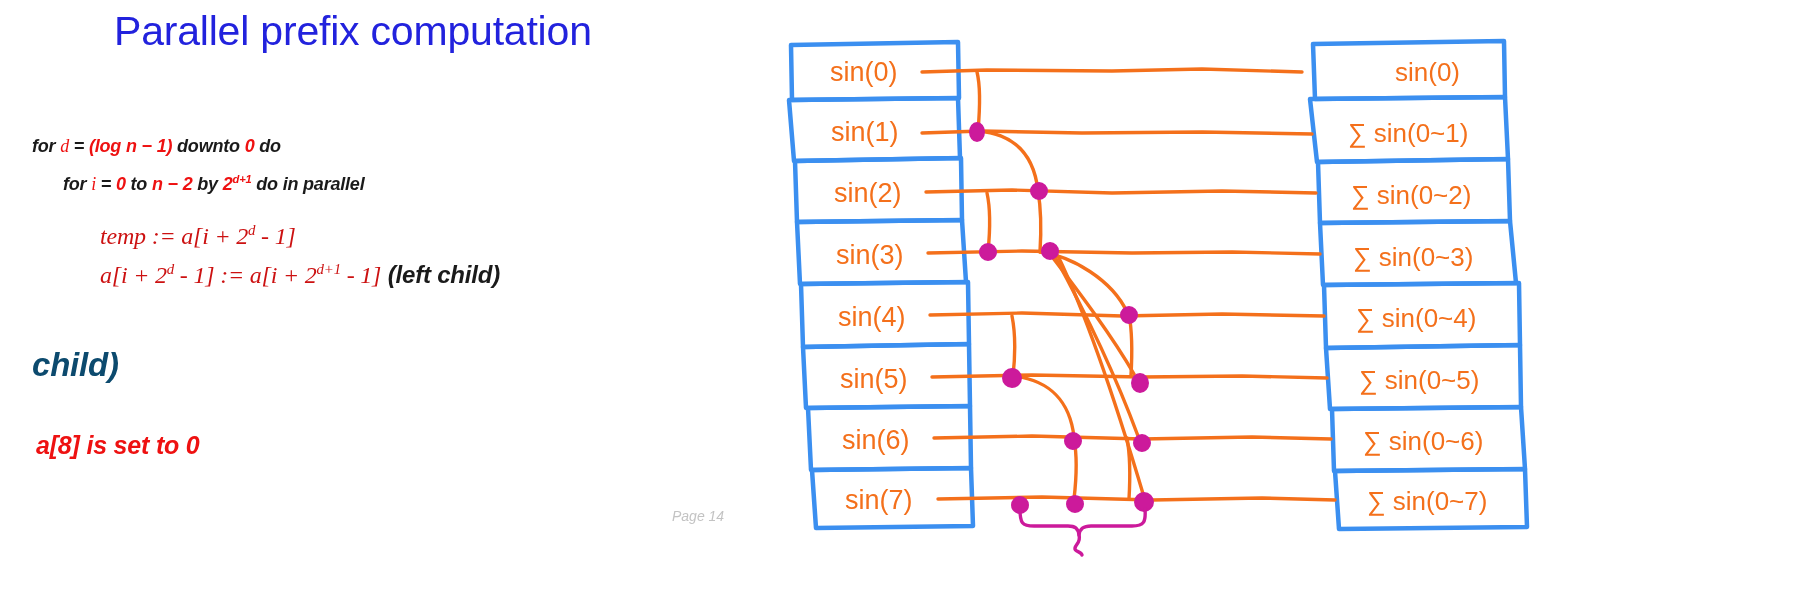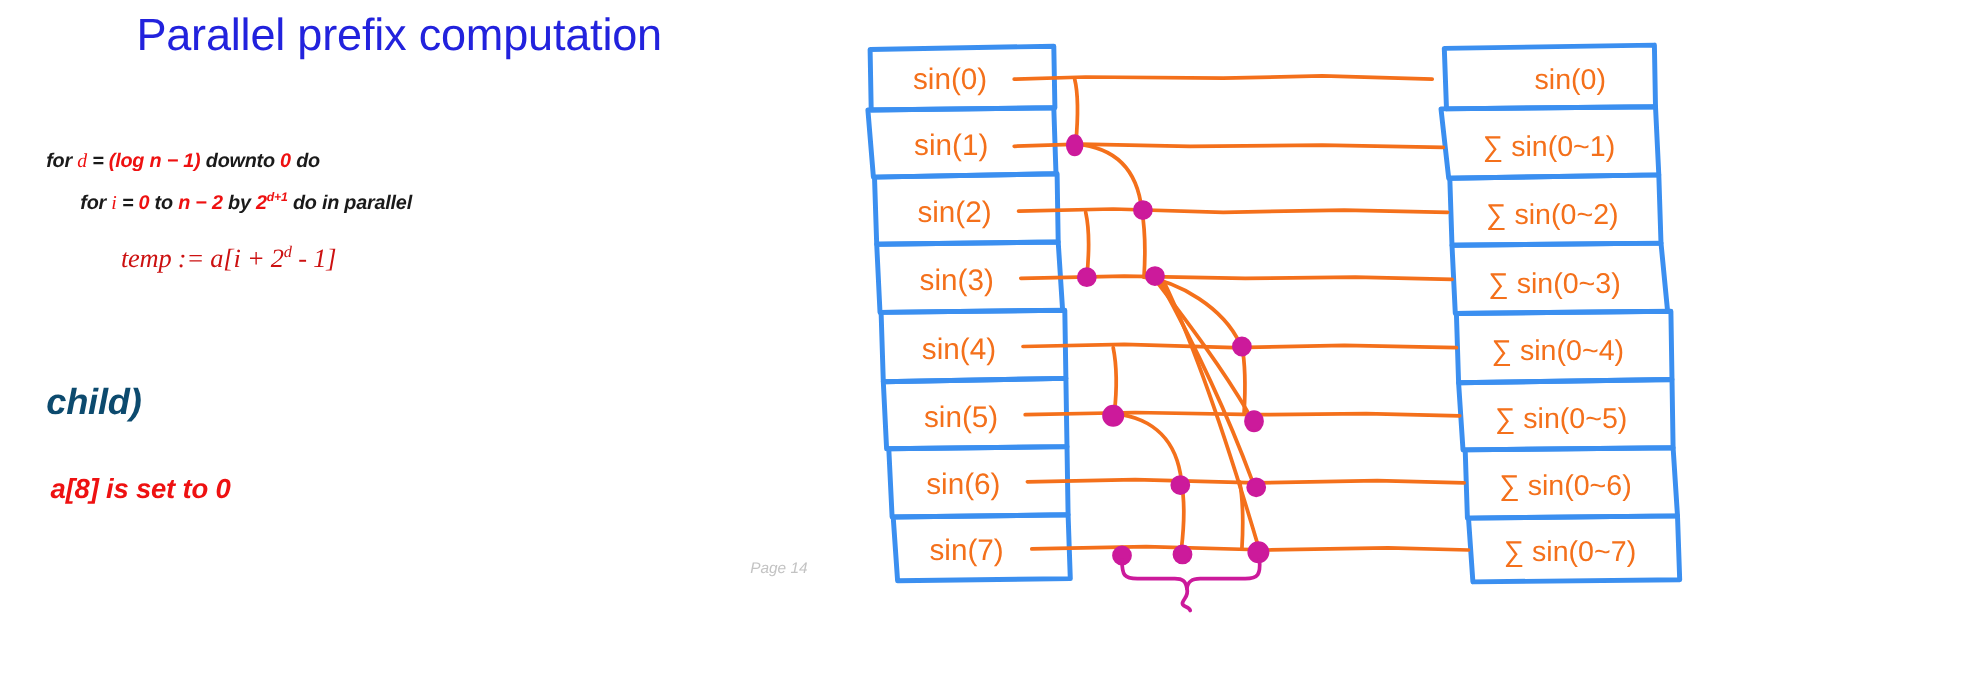--- a/index.html
+++ b/index.html
@@ -17,21 +17,21 @@
   #slide {
     position: relative;
     width: 1807px;
     height: 615px;
     background: #ffffff;
   }
 
   
   #left-panel {
     position: absolute;
-    left: 16px;
+    left: 6px;
     top: 0;
     width: 790px;
     height: 615px;
   }
   #slide-title {
     position: absolute;
     left: 108px;
     top: 8px;
     font-size: 41px;
     color: #2222dd;
@@ -111,20 +111,21 @@
   <div id="left-panel">
 
     <div id="slide-title">Parallel prefix computation</div>
 
     <div class="code-line" id="line-for-d"><span>for </span><span class="r serif-red">d</span><span> = </span><span class="r">(log n − 1)</span><span> downto </span><span class="r">0</span><span> do</span></div>
 
     <div class="code-line" id="line-for-i"><span>for </span><span class="r serif-red">i</span><span> = </span><span class="r">0</span><span> to </span><span class="r">n − 2</span><span> by </span><span class="r">2</span><sup class="r">d+1</sup><span> do in parallel</span></div>
 
     <div class="code-line serif-red" id="line-temp"><span>temp := a[i + 2</span><sup>d</sup><span> - 1]</span></div>
 
+    <div class="code-line serif-red" id="line-left"><span>a[i + 2</span><sup>d</sup><span> - 1] := a[i + 2</span><sup>d+1</sup><span> - 1]</span><span style="color:#1a1a1a;font-family:'Liberation Sans',sans-serif;font-weight:bold;"> (left child)</span></div>
 
 
     <div class="code-line" id="line-child">child)</div>
 
     <div class="code-line" id="line-a7">a[8] is set to 0</div>
 
     <div id="page-label">Page 14</div>
   </div>
 
   <div id="diagram">

